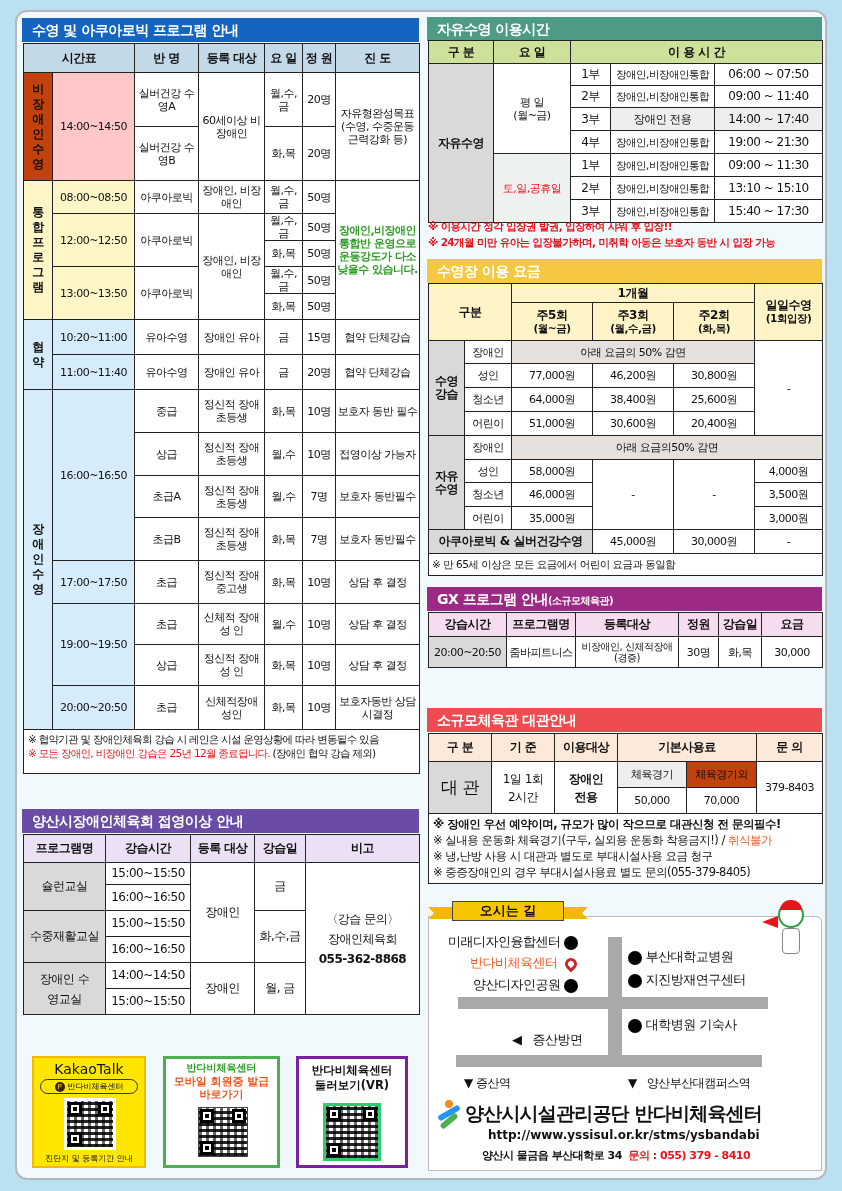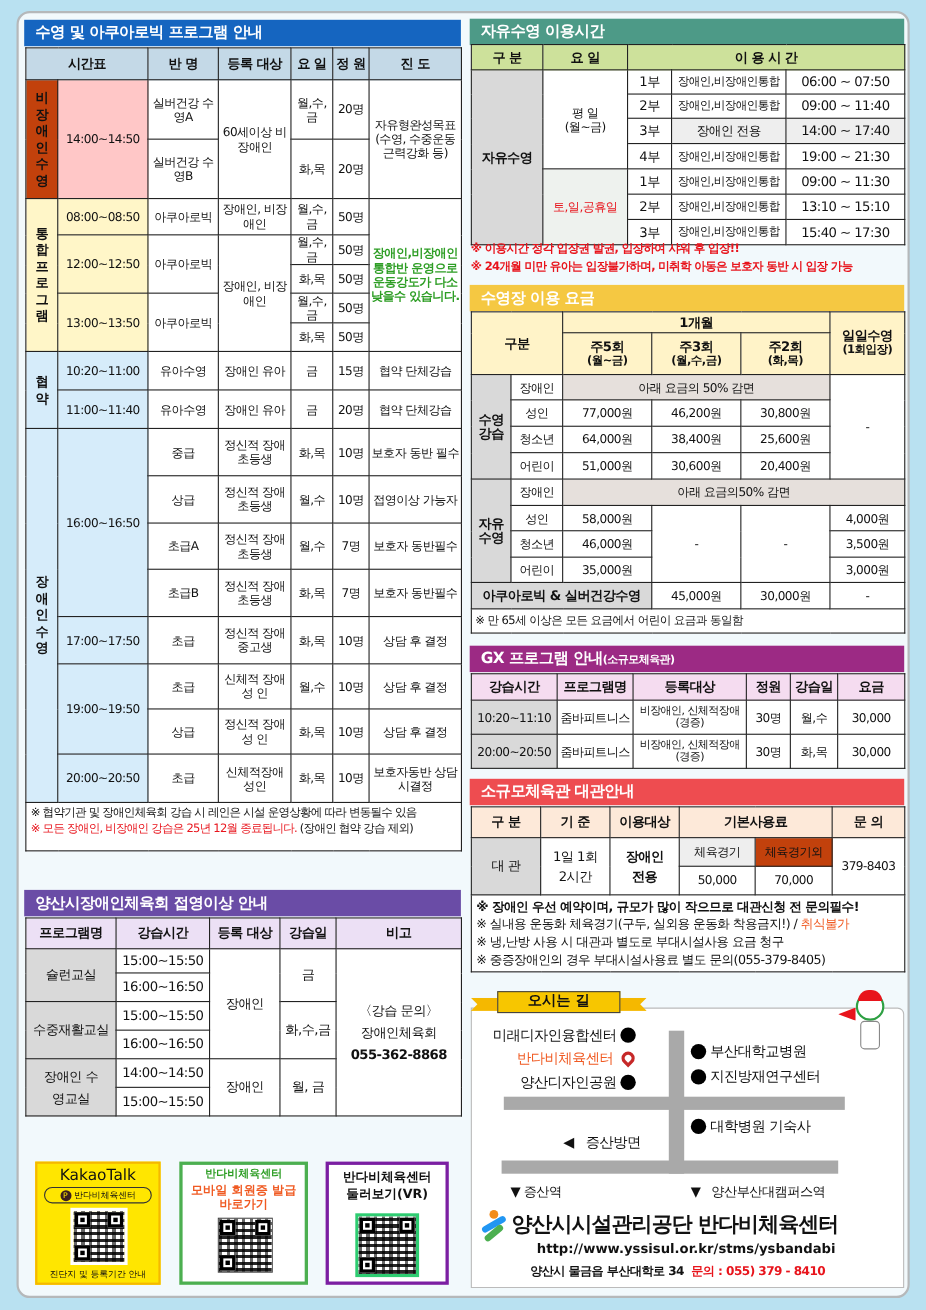--- a/index.html
+++ b/index.html
@@ -362,28 +362,20 @@
   <tbody>
       <tr style="height:24px;background:#f5dcf0">
     <th>강습시간</th>
     <th>프로그램명</th>
     <th>등록대상</th>
     <th>정원</th>
     <th>강습일</th>
     <th>요금</th>
   </tr>
   <tr style="height:31px">
-    <td style="background:#d9d9d9">10:20~11:10</td>
-    <td>줌바피트니스</td>
-    <td style="font-size:10px;line-height:11px">비장애인, 신체적장애(경증)</td>
-    <td>30명</td>
-    <td>월,수</td>
-    <td>30,000</td>
-  </tr>
-  <tr style="height:31px">
     <td style="background:#d9d9d9">20:00~20:50</td>
     <td>줌바피트니스</td>
     <td style="font-size:10px;line-height:11px">비장애인, 신체적장애(경증)</td>
     <td>30명</td>
     <td>화,목</td>
     <td>30,000</td>
   </tr>
 </tbody>
   </table>
 
@@ -399,21 +391,21 @@
     </colgroup>
   <tbody>
       <tr style="height:28px;background:#fde9d9">
     <th>구 분</th>
     <th>기 준</th>
     <th>이용대상</th>
     <th colspan="2">기본사용료</th>
     <th>문 의</th>
   </tr>
   <tr style="height:26px">
-    <td rowspan="2" style="background:#d9d9d9;font-size:12px">대 관</td>
+    <td rowspan="2" style="background:#d9d9d9;font-size:17px">대 관</td>
     <td rowspan="2" style="font-size:12px;line-height:18px;padding:0 8px">1일 1회 2시간</td>
     <td rowspan="2" class="bold" style="font-size:12px;line-height:18px;padding:0 10px">장애인 전용</td>
     <td style="background:#eeeeee">체육경기</td>
     <td style="background:#c2410c">체육경기외</td>
     <td rowspan="2">379-8403</td>
   </tr>
   <tr style="height:26px">
     <td>50,000</td>
     <td>70,000</td>
   </tr>

